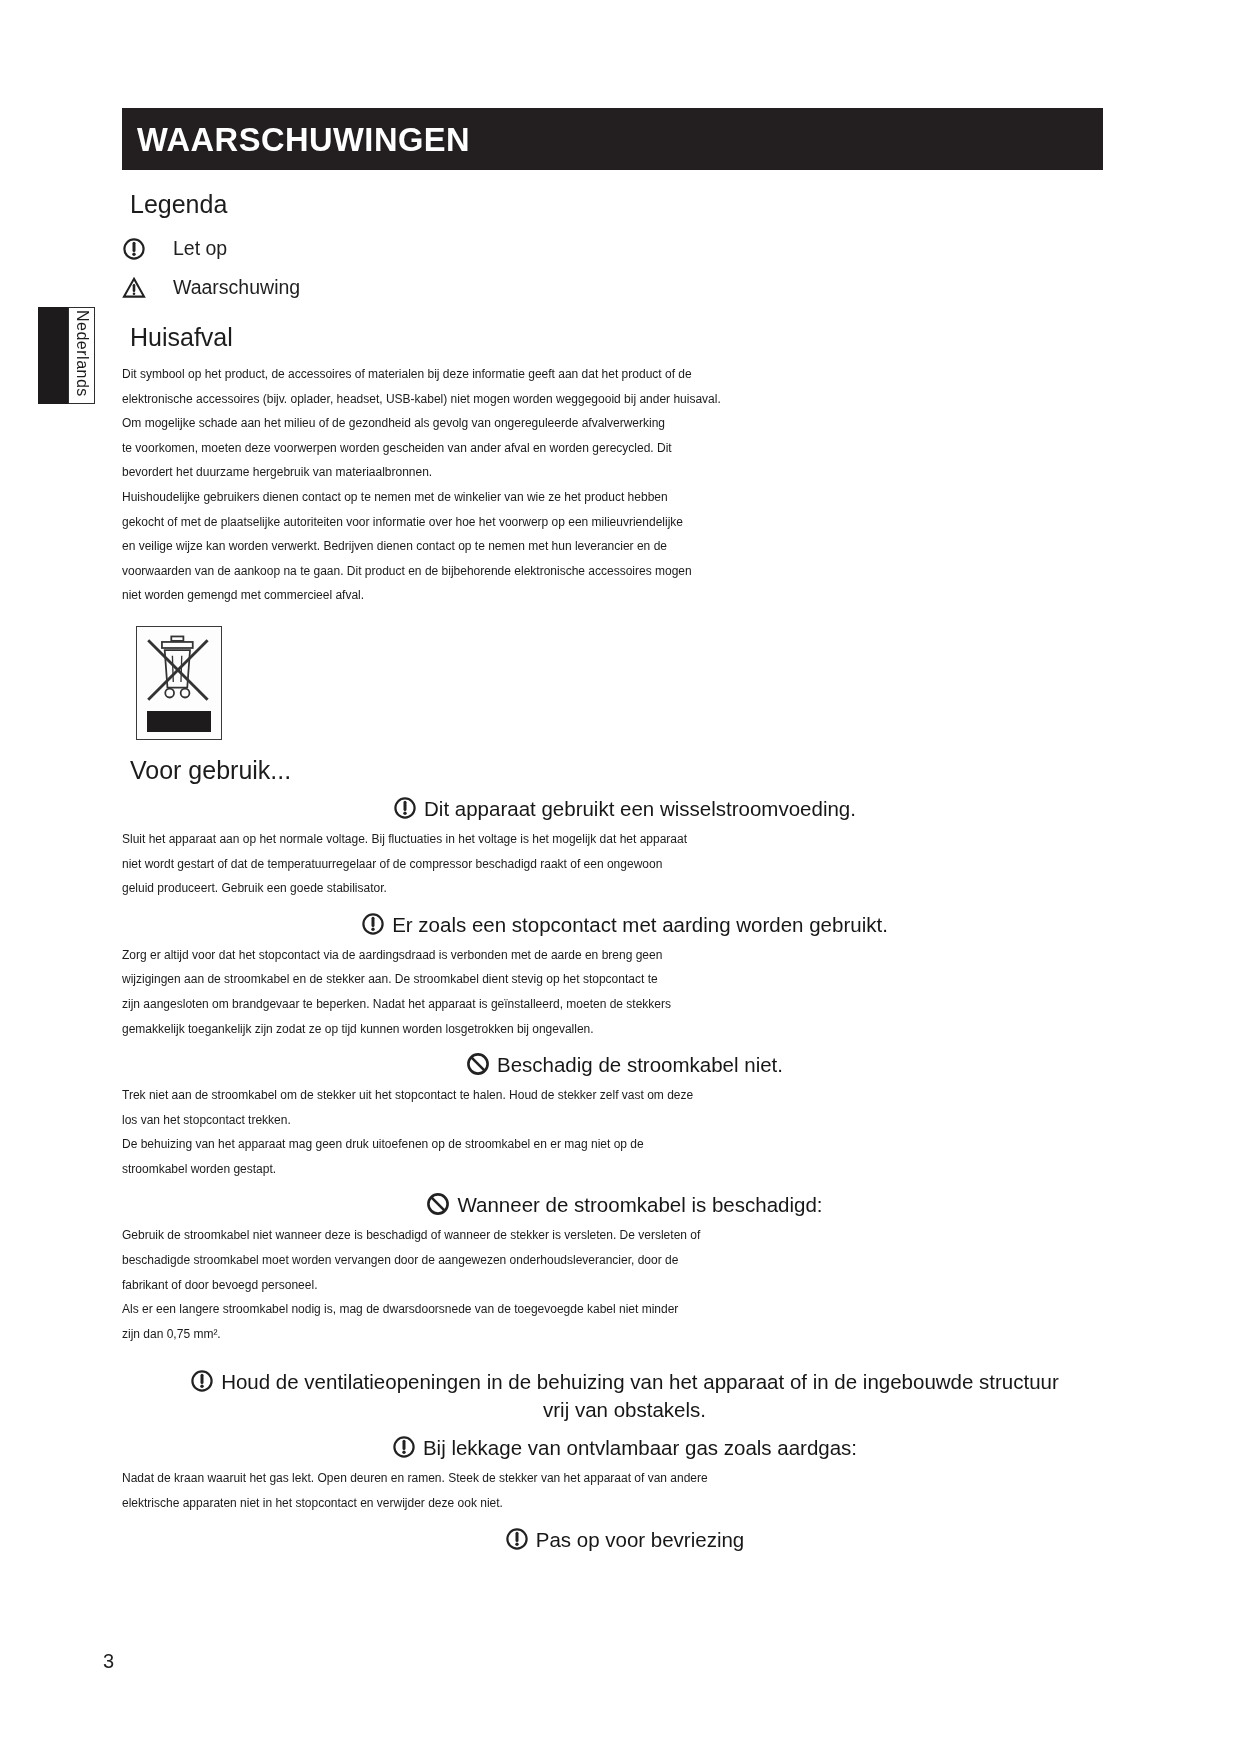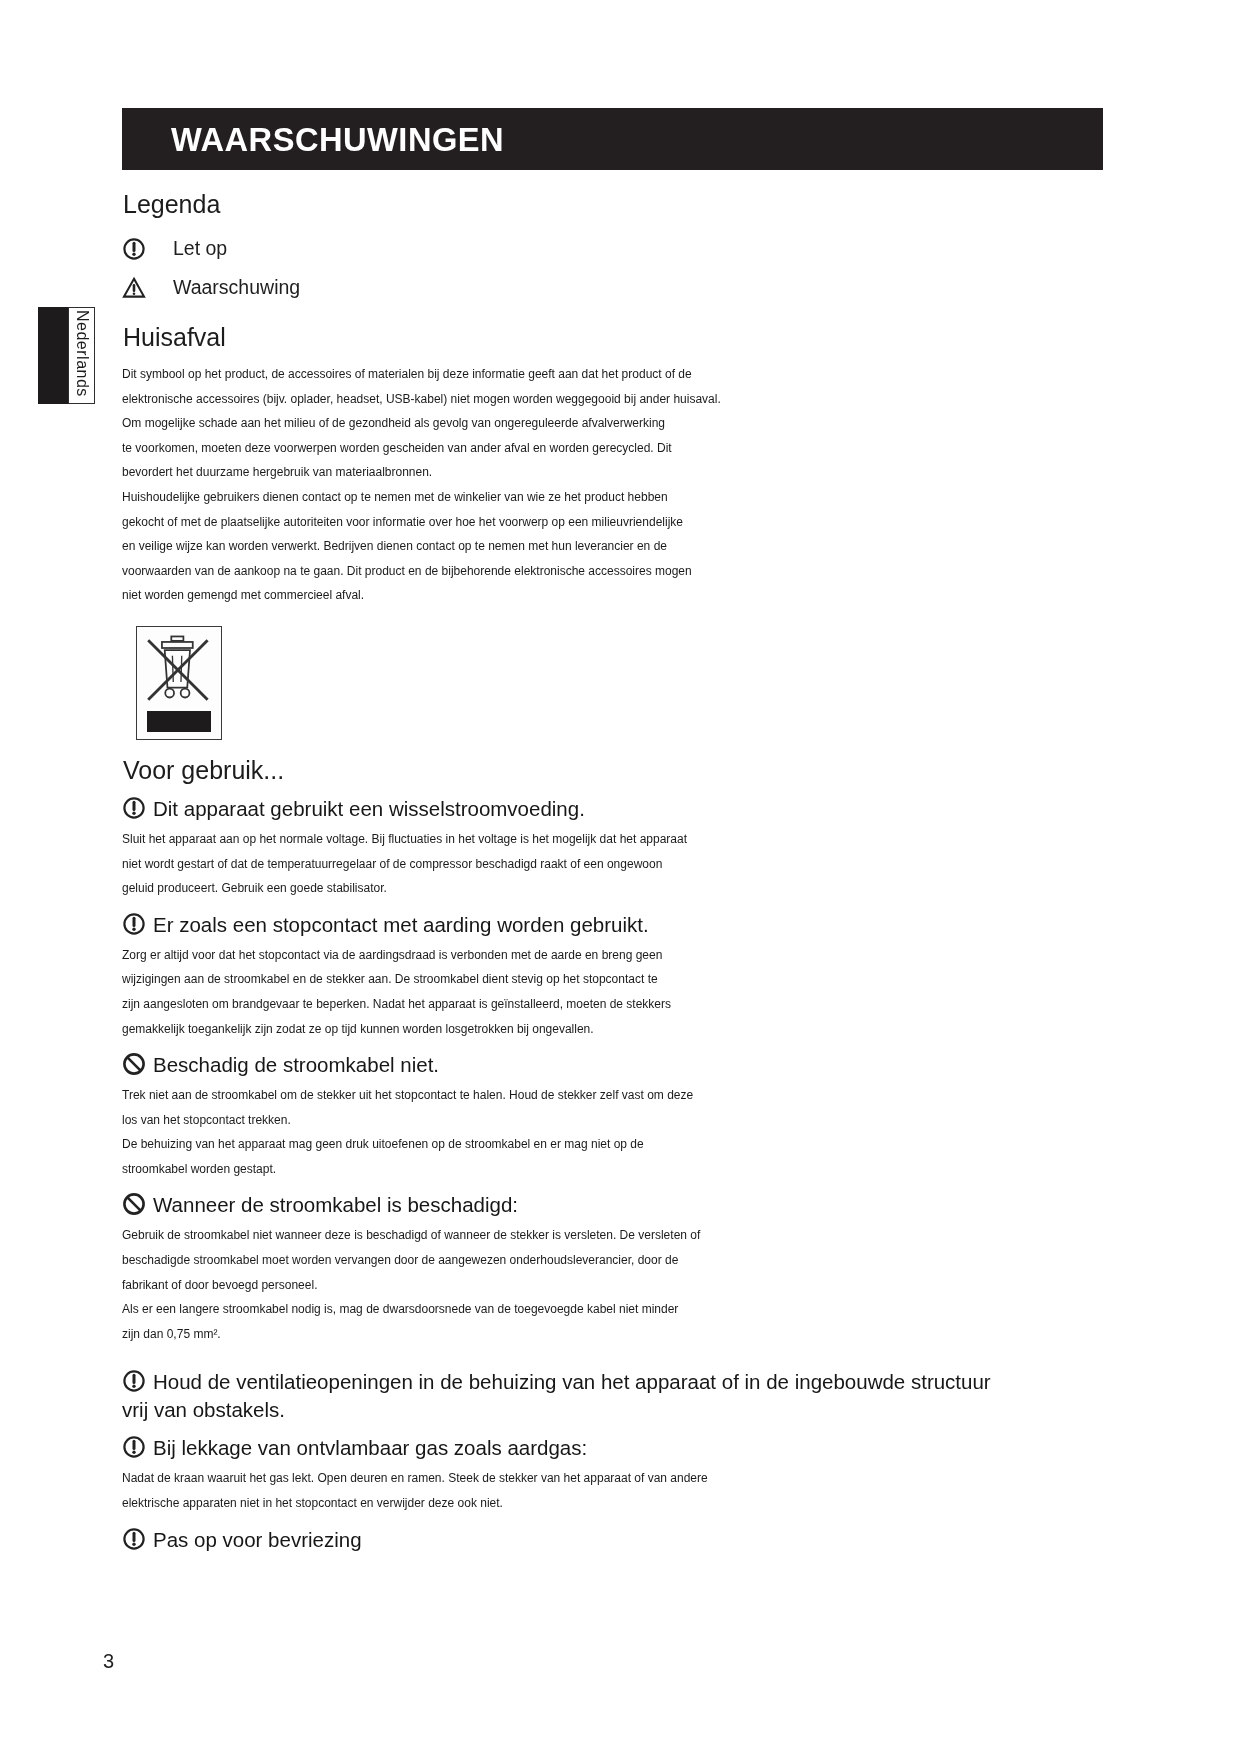--- a/index.html
+++ b/index.html
@@ -12,33 +12,33 @@
     color:#1f1f1f;
     overflow:hidden;
   }
   .content { position:absolute; left:122px; top:108px; width:1005px; }
 
   
   .title-bar {
     width:981px; height:62px;
     background:#231f20;
     display:flex; align-items:center;
-    padding-left:49px;
+    padding-left:15px;
     margin-bottom:20px;
   }
   .title-bar h1 {
     color:#ffffff; font-size:34px; font-weight:700;
     letter-spacing:0.5px;
     transform:scaleX(0.96); transform-origin:left center;
   }
 
   
   .section-heading {
     font-size:25px; font-weight:400; color:#1c1c1c;
-    margin:16px 0 10px 1px;
+    margin:16px 0 10px 8px;
   }
 
   
   .legend { margin:6px 0 2px 0; }
   .legend-item { display:flex; align-items:center; gap:27px; height:39px; font-size:19.5px; }
 
   
   .ic { width:24px; height:24px; flex:0 0 auto; display:inline-block; vertical-align:-4px; }
   .item-title .ic { margin-right:7px; }
 
@@ -58,20 +58,21 @@
     padding-top:6px;
     background:#fdfdfd;
   }
   .weee-bar { width:64px; height:21px; background:#1d1b1c; margin-top:4px; }
 
   
   .item-title {
     font-size:20.5px; font-weight:400; color:#171717;
     line-height:28px;
     margin:10px 0 4px 0;
+    text-align:center;
   }
   .item-title .tt { white-space:pre-line; }
   .item-gap { margin-top:22px; }
 
   
   .lang-tab {
     position:absolute; left:38px; top:307px;
     width:57px; height:97px;
     display:flex;
   }

